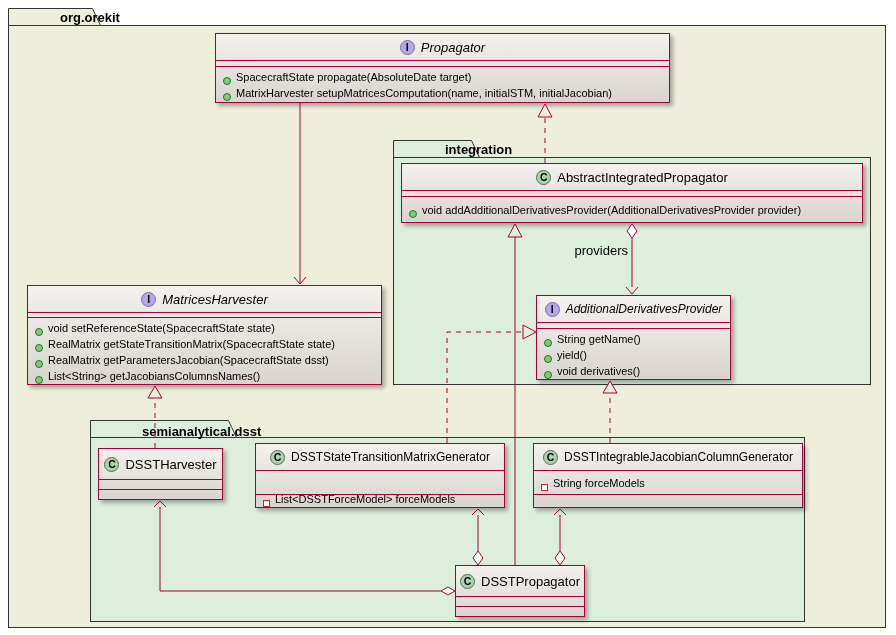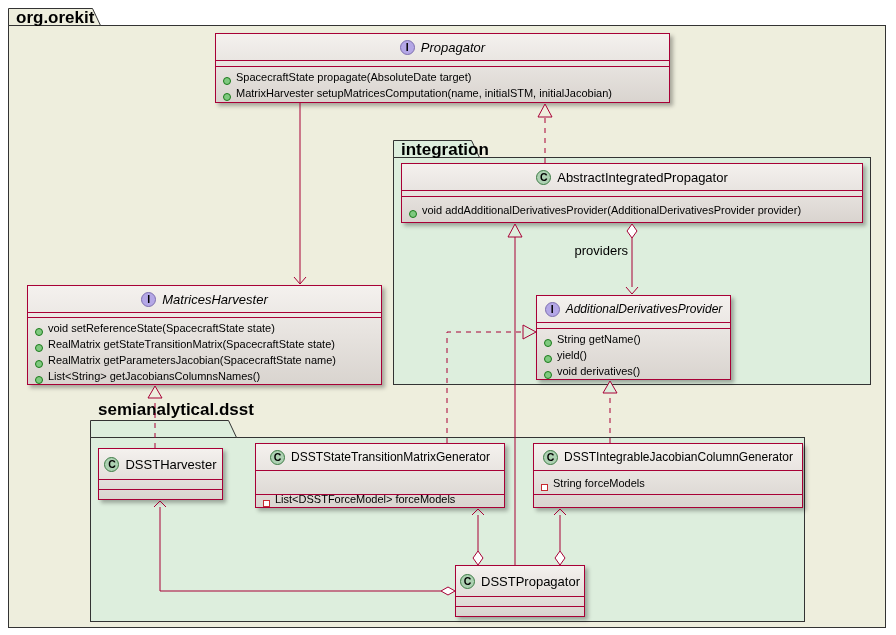--- a/index.html
+++ b/index.html
@@ -8,22 +8,22 @@
     position:relative; width:896px; height:635px; overflow:hidden;
     font-family:"Liberation Sans", sans-serif; background:#ffffff;
   }
   #pkg-layer, #edge-layer {
     position:absolute; left:0; top:0; width:896px; height:635px;
   }
   #edge-layer { pointer-events:none; z-index:3; }
   #pkg-layer { z-index:0; }
 
   .tab-label {
-    position:absolute; z-index:2; font-size:17px; font-weight:bold; color:#000;
-    line-height:16px; white-space:nowrap;
+    position:absolute; z-index:2; font-size:13px; font-weight:bold; color:#000;
+    line-height:16px; white-space:nowrap;margin-left:44px;
   }
 
   .classbox {
     position:absolute; z-index:2; border:1px solid #A80036;
     background:linear-gradient(180deg,#F4F1EE 0%,#D9D4CF 100%);
     box-shadow:3px 3px 4px rgba(0,0,0,0.30);
     display:flex; flex-direction:column; overflow:hidden;
   }
   .box-title {
     display:flex; align-items:center; justify-content:center; gap:6px;
@@ -63,21 +63,21 @@
     <g stroke="#333333" stroke-width="1" fill="#DDEEDD">
       <rect x="393.5" y="157.5" width="477" height="227"></rect>
       <path d="M393.5,157.5 L393.5,140.5 L471.5,140.5 L479.5,157.5 Z"></path>
       <rect x="90.5" y="437.5" width="714" height="184"></rect>
       <path d="M90.5,437.5 L90.5,420.5 L228.5,420.5 L236.5,437.5 Z"></path>
     </g>
   </svg>
 
   <div class="tab-label" style="left:16px; top:10px;">org.orekit</div>
   <div class="tab-label" style="left:401px; top:142px;">integration</div>
-  <div class="tab-label" style="left:98px; top:402px;">semianalytical.dsst</div>
+  <div class="tab-label" style="left:98px; top:424px;">semianalytical.dsst</div>
 
   <div class="classbox" style="left:215px; top:33px; width:455px; height:70px;">
     <div class="box-title">
       <span class="spot interface">I</span>
       <span class="cname italic">Propagator</span>
     </div>
     <div class="comp" style="height:6px;"></div>
     <div class="comp grow pad-top">
       <div class="member">
         <span class="vis method"></span>
@@ -114,21 +114,21 @@
       <div class="member">
         <span class="vis method"></span>
         <span>void setReferenceState(SpacecraftState state)</span>
       </div>
       <div class="member">
         <span class="vis method"></span>
         <span>RealMatrix getStateTransitionMatrix(SpacecraftState state)</span>
       </div>
       <div class="member">
         <span class="vis method"></span>
-        <span>RealMatrix getParametersJacobian(SpacecraftState name)</span>
+        <span>RealMatrix getParametersJacobian(SpacecraftState dsst)</span>
       </div>
       <div class="member">
         <span class="vis method"></span>
         <span>List&lt;String&gt; getJacobiansColumnsNames()</span>
       </div>
     </div>
   </div>
 
   <div class="classbox" style="left:536px; top:295px; width:195px; height:85px;">
     <div class="box-title">

